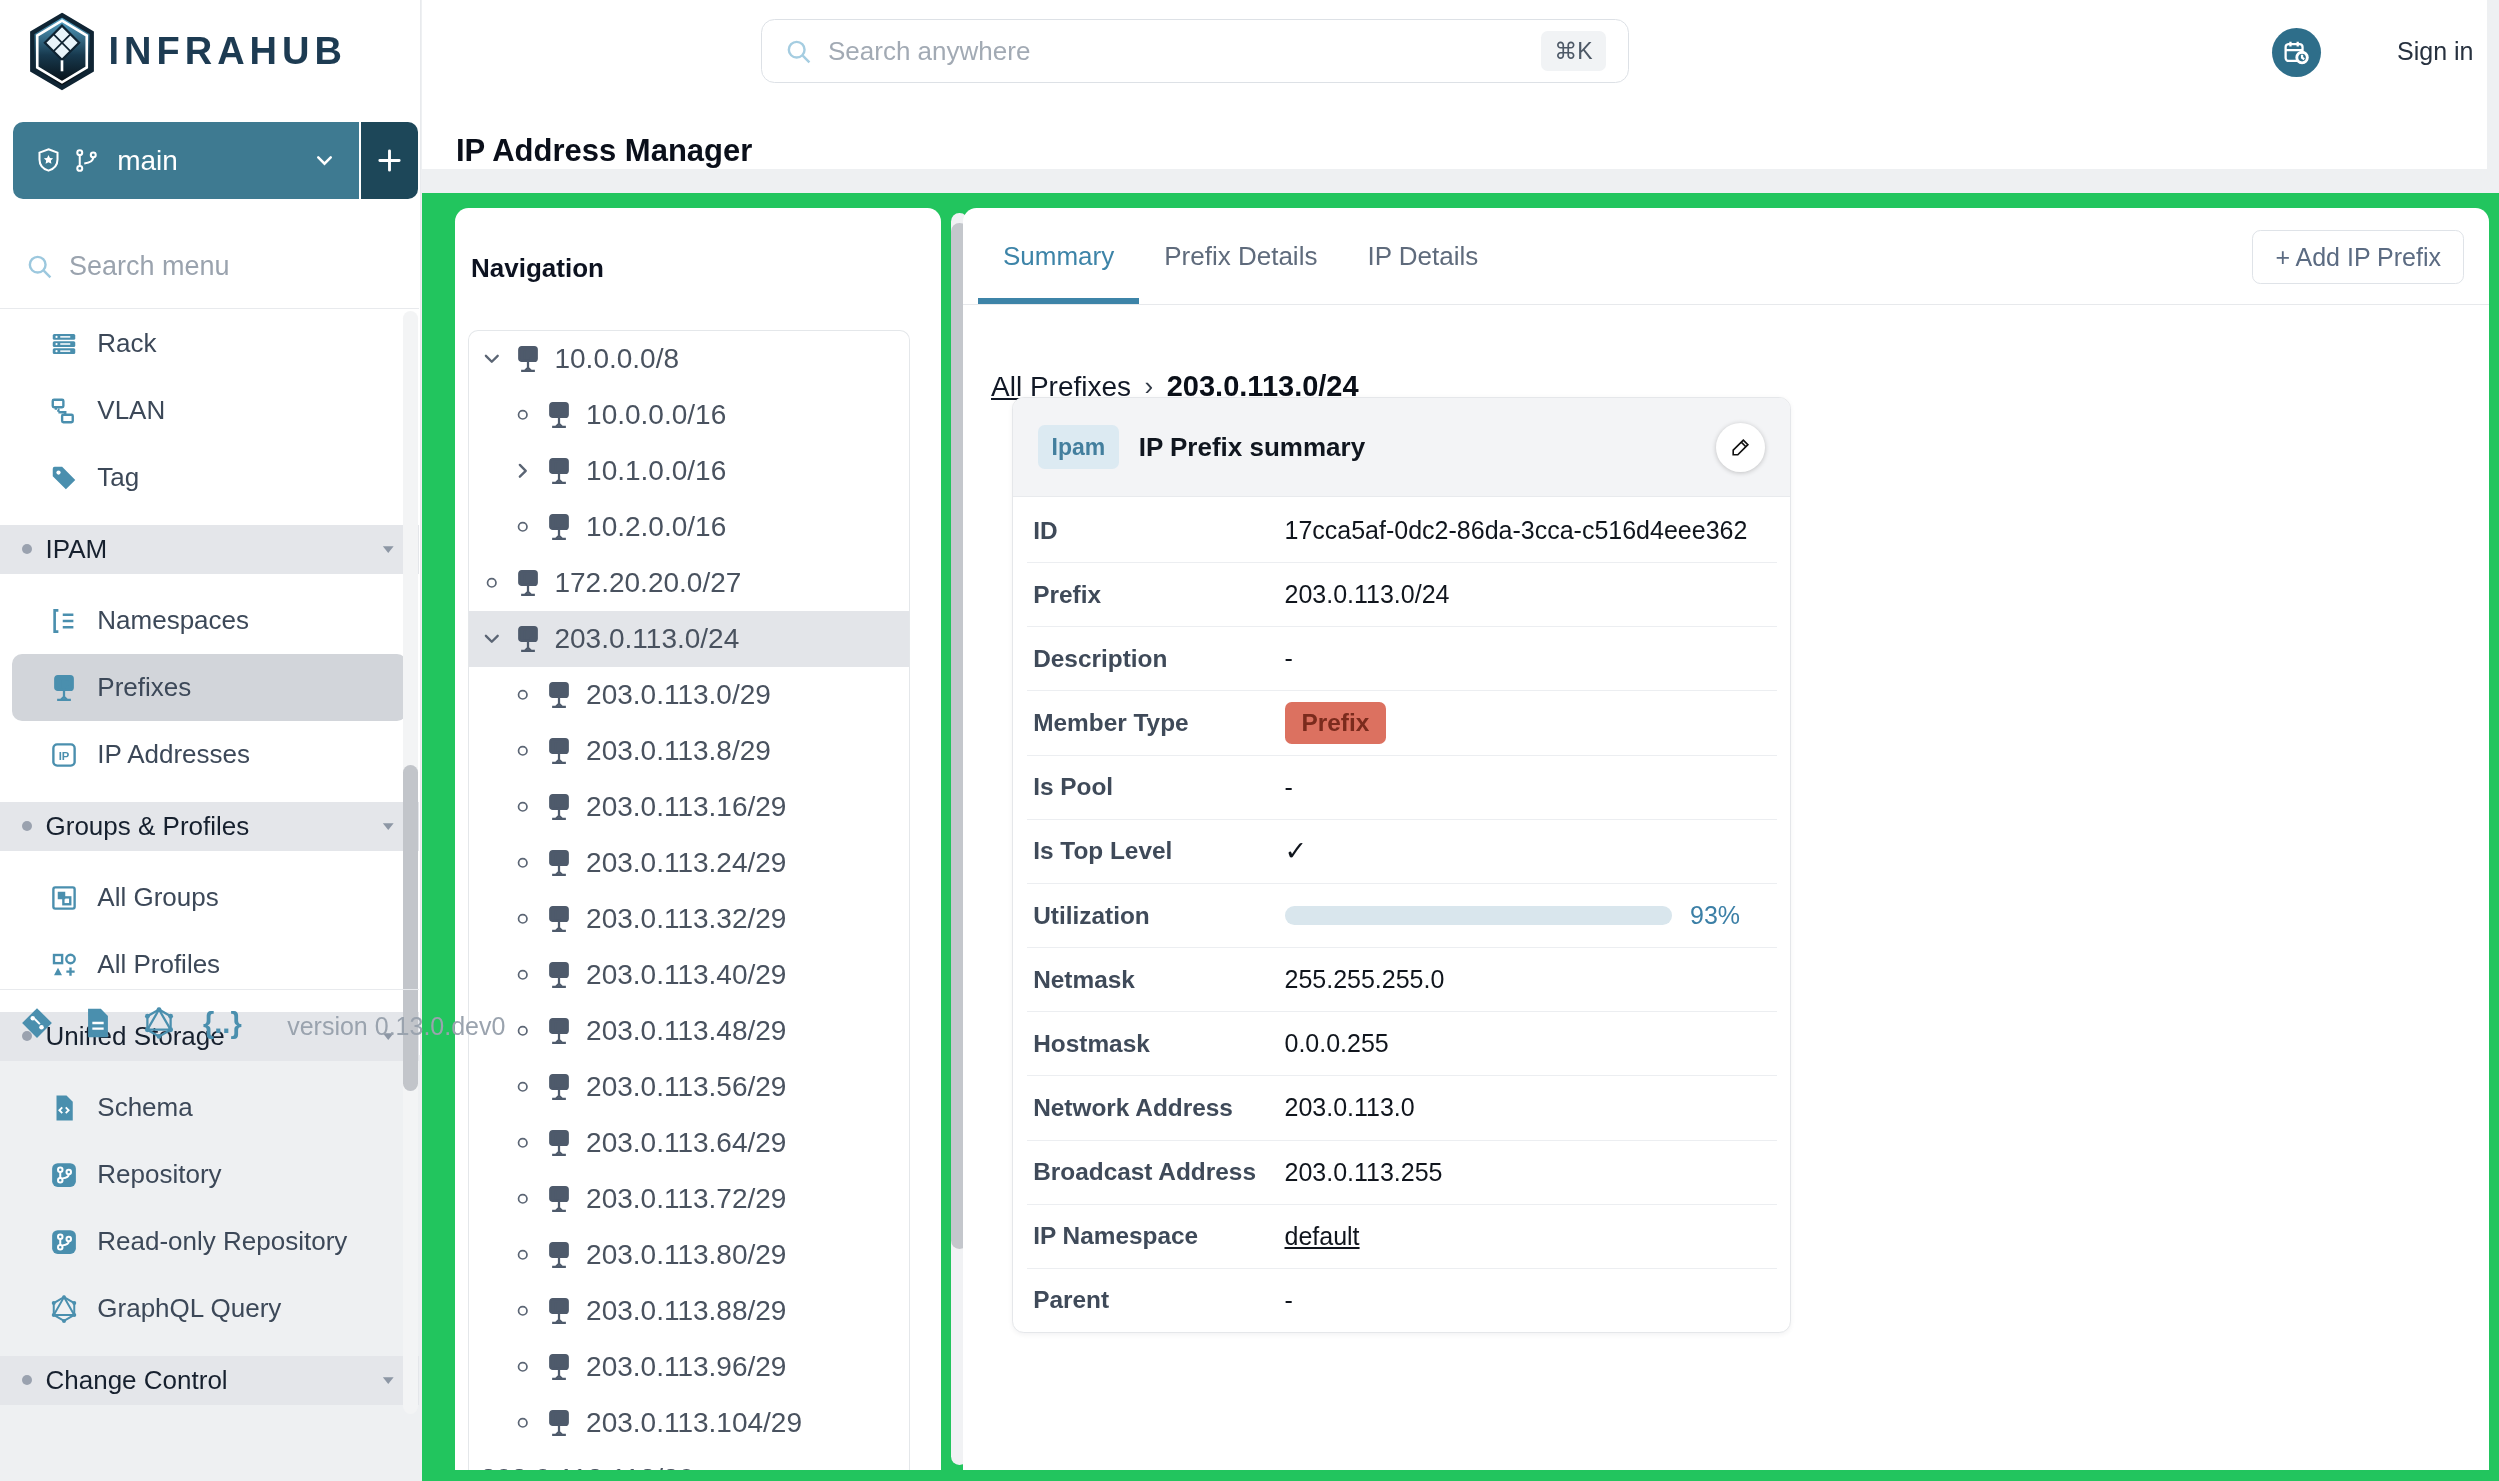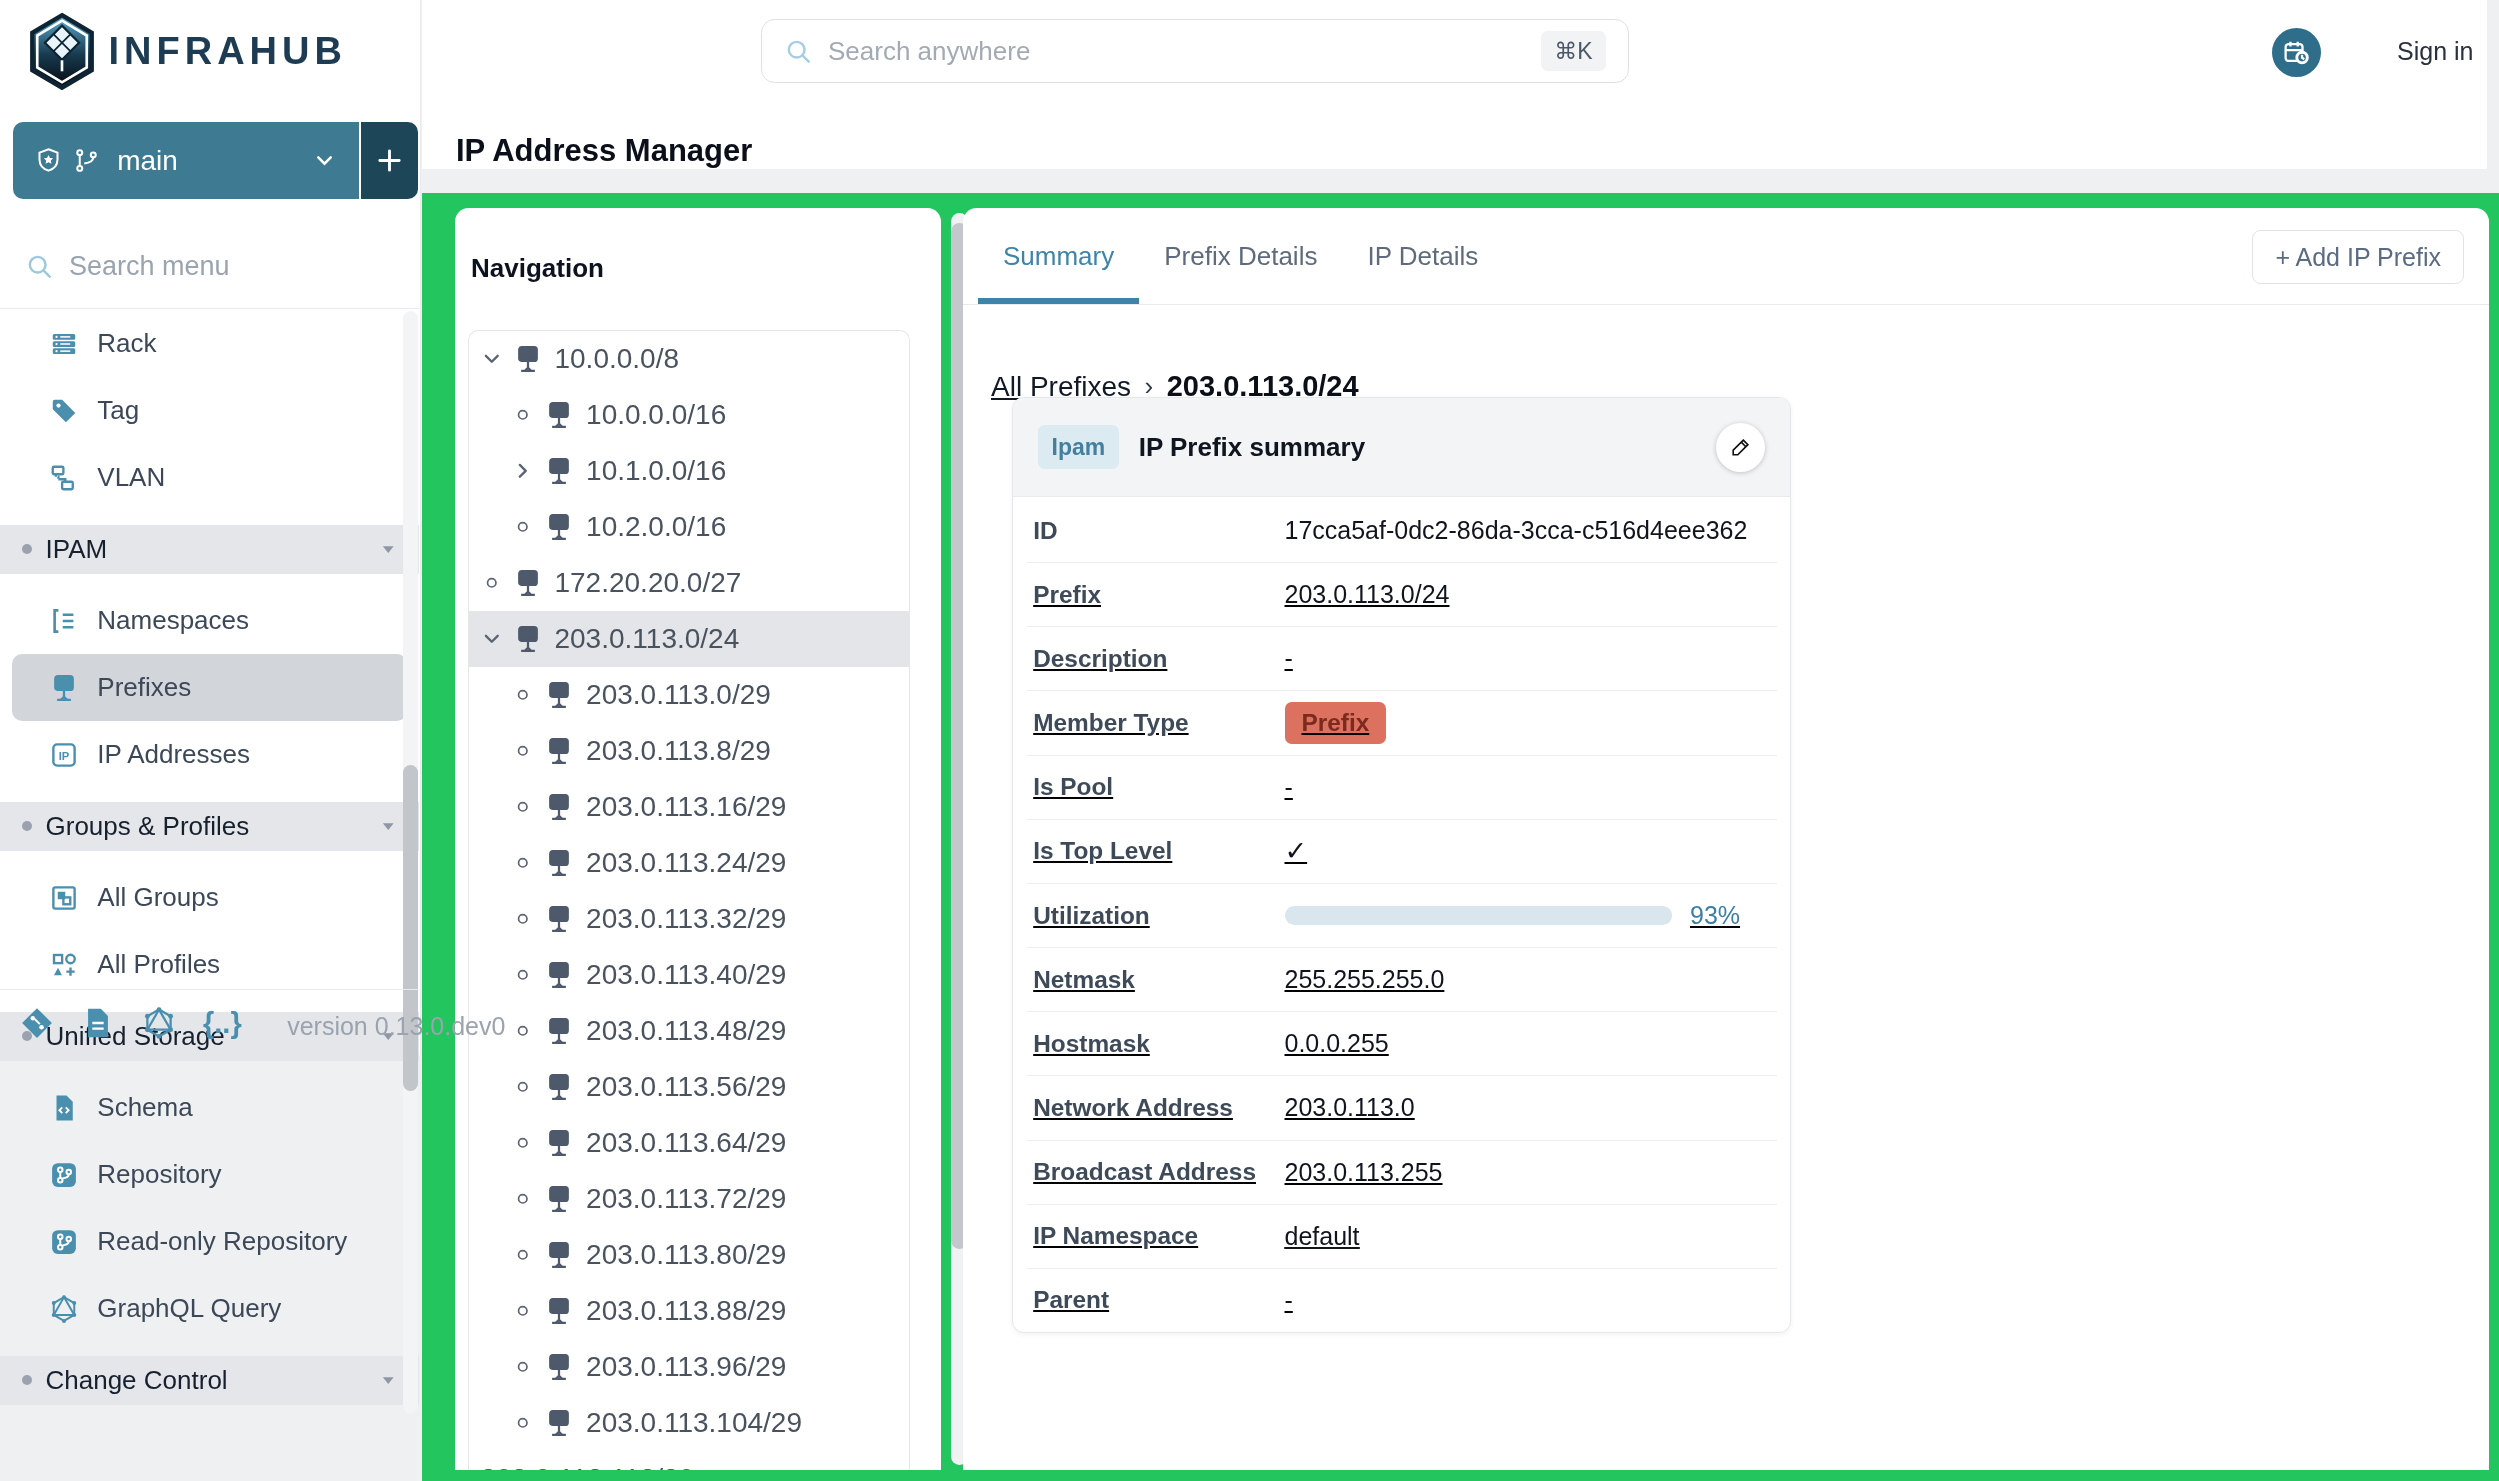--- a/index.html
+++ b/index.html
@@ -120,21 +120,21 @@
   .ipam-badge { background:#dceaf2; color:#437f9e; border-radius:6.7px; padding:8.4px 13.5px;
     font-size:23px; font-weight:600; }
   .card-title { margin-left:20px; font-size:26px; font-weight:700; color:#10161f; }
   .edit-btn { margin-left:auto; width:49px; height:49px; border-radius:50%; background:#fff;
     box-shadow:0 0.8px 5px rgba(0,0,0,.22); display:flex; align-items:center; justify-content:center;
     cursor:pointer; }
   .edit-btn svg { width:22px; height:22px; color:#111; }
   .kv-rows { position:absolute; left:0; right:0; top:101px; bottom:0; display:flex;
     flex-direction:column; padding:0 13.5px; }
   .kv-row { flex:1; display:flex; align-items:center; }
-  .kv-row + .kv-row { border-top:1.7px solid #eceef1;text-decoration:underline; }
+  .kv-row + .kv-row { border-top:1.7px solid #eceef1; }
   .kv-label { width:258px; padding-left:6.7px; font-size:24.4px; font-weight:600; color:#3f4a59; flex:none; }
   .kv-value { font-size:25px; color:#10151d; display:flex; align-items:center;text-align:right; }
   .member-badge { background:#dc7160; color:#7b2b1d; border-radius:6.7px; padding:6.7px 17px;
     font-size:24.4px; font-weight:600; }
   .ns-link { text-decoration:underline; cursor:pointer; color:#10151d; }
   .check-glyph { font-size:27px; color:#10151d; }
   .prog-track { width:387px; height:18.5px; border-radius:9.3px; background:#d9e6ed; overflow:hidden; }
   .prog-fill { height:100%; background:#4187a7; border-radius:9.3px; }
   .prog-label { margin-left:18.5px; font-size:25px; color:#3b7fa6; }
 </style>
@@ -208,37 +208,37 @@
               <rect x="9" y="5.7" width="8" height="1.2"></rect>
               <rect x="9" y="11.4" width="8" height="1.2"></rect>
               <rect x="9" y="17.1" width="8" height="1.2"></rect>
             </g>
           </svg>
         </span>
         <span class="mi-label">Rack</span>
       </div>
       <div class="menu-item">
         <span class="mi-icon">
-          <svg viewBox="0 0 24 24" fill="currentColor">
-            <path d="M3 4.5A1.5 1.5 0 014.5 3h6L21 13.5 13.5 21 3 10.5z"></path>
-            <circle cx="7.6" cy="7.6" r="1.7" fill="#fff"></circle>
-          </svg>
-        </span>
-        <span class="mi-label">Tag</span>
-      </div>
-      <div class="menu-item">
-        <span class="mi-icon">
           <svg viewBox="0 0 24 24" fill="none" stroke="currentColor" stroke-width="1.9">
             <rect x="3" y="3" width="8.5" height="6" rx="1"></rect>
             <path d="M5.5 9v2h2v2" stroke-dasharray="2 1.6"></path>
             <path d="M7.5 13h5.5v2"></path>
             <rect x="10.5" y="15" width="8.5" height="6" rx="1"></rect>
           </svg>
         </span>
         <span class="mi-label">VLAN</span>
+      </div>
+      <div class="menu-item">
+        <span class="mi-icon">
+          <svg viewBox="0 0 24 24" fill="currentColor">
+            <path d="M3 4.5A1.5 1.5 0 014.5 3h6L21 13.5 13.5 21 3 10.5z"></path>
+            <circle cx="7.6" cy="7.6" r="1.7" fill="#fff"></circle>
+          </svg>
+        </span>
+        <span class="mi-label">Tag</span>
       </div>
       <div class="menu-section">
         <span class="dot"></span>
         <span class="ms-label">IPAM</span>
         <span class="caret"><svg viewBox="0 0 24 24" fill="currentColor">
             <path d="M5 8h14l-7 9z"></path>
           </svg></span>
       </div>
       <div class="menu-item">
         <span class="mi-icon">

